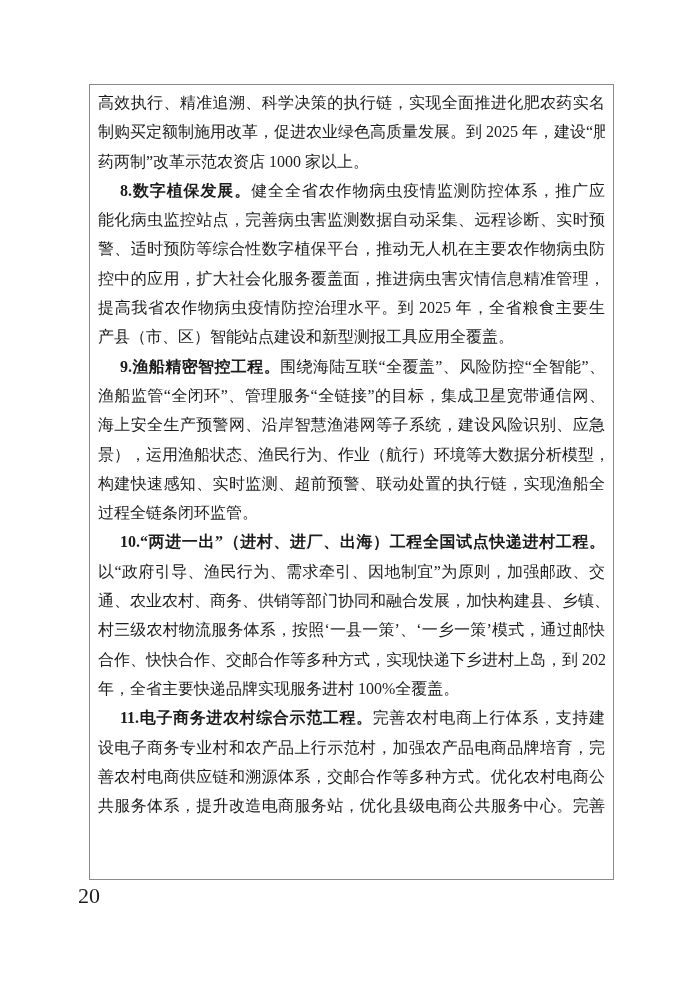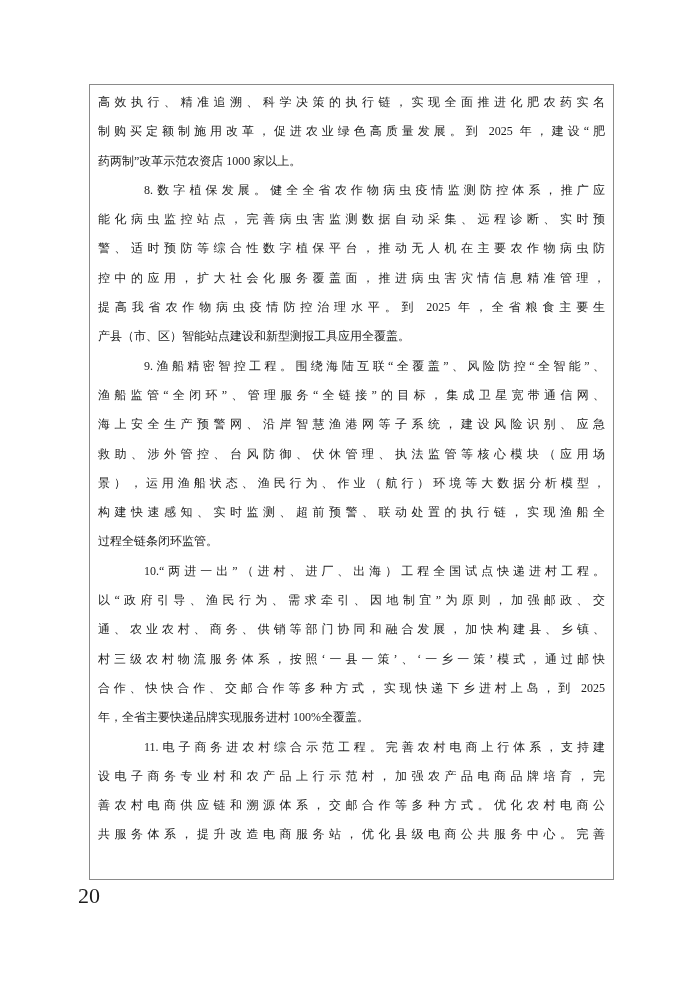--- a/index.html
+++ b/index.html
@@ -26,35 +26,34 @@
     border: 1px solid var(--border-color, #8a8a8a);
     padding: 3px 8px 0 8px;
     overflow: hidden;
   }
   .para {
     margin: 0;
   }
   .line {
     height: 29.3px;
     line-height: 29.3px;
-    font-size: 12px;
+    font-size: 16px;
     text-align: justify;
     text-align-last: justify;
     overflow: hidden;
     white-space: nowrap;
   }
   .line.last {
     text-align-last: left;
   }
   .para.indent .line:first-child {
     text-indent: 22px;
   }
   .run-bold {
-    font-weight: normal;
-    margin-left: 24px;
+    font-weight: bold;
   }
   .page-number {
     position: absolute;
     left: 78px;
     top: 884px;
     font-size: 22px;
     line-height: 24px;
     color: var(--text-color, #1c1c1c);
   }
 </style>
@@ -73,21 +72,20 @@
         <div class="line"><span class="run">能化病虫监控站点，完善病虫害监测数据自动采集、远程诊断、实时预</span></div>
         <div class="line"><span class="run">警、适时预防等综合性数字植保平台，推动无人机在主要农作物病虫防</span></div>
         <div class="line"><span class="run">控中的应用，扩大社会化服务覆盖面，推进病虫害灾情信息精准管理，</span></div>
         <div class="line"><span class="run">提高我省农作物病虫疫情防控治理水平。到 2025 年，全省粮食主要生</span></div>
         <div class="line last"><span class="run">产县（市、区）智能站点建设和新型测报工具应用全覆盖。</span></div>
       </div>
       <div class="para indent">
         <div class="line"><span class="run run-bold">9.渔船精密智控工程。</span><span class="run">围绕海陆互联“全覆盖”、风险防控“全智能”、</span></div>
         <div class="line"><span class="run">渔船监管“全闭环”、管理服务“全链接”的目标，集成卫星宽带通信网、</span></div>
         <div class="line"><span class="run">海上安全生产预警网、沿岸智慧渔港网等子系统，建设风险识别、应急</span></div>
-        <div class="line"><span class="run">救助、涉外管控、台风防御、伏休管理、执法监管等核心模块（应用场</span></div>
         <div class="line"><span class="run">景），运用渔船状态、渔民行为、作业（航行）环境等大数据分析模型，</span></div>
         <div class="line"><span class="run">构建快速感知、实时监测、超前预警、联动处置的执行链，实现渔船全</span></div>
         <div class="line last"><span class="run">过程全链条闭环监管。</span></div>
       </div>
       <div class="para indent">
         <div class="line"><span class="run run-bold">10.“两进一出”（进村、进厂、出海）工程全国试点快递进村工程。</span></div>
         <div class="line"><span class="run">以“政府引导、渔民行为、需求牵引、因地制宜”为原则，加强邮政、交</span></div>
         <div class="line"><span class="run">通、农业农村、商务、供销等部门协同和融合发展，加快构建县、乡镇、</span></div>
         <div class="line"><span class="run">村三级农村物流服务体系，按照‘一县一策’、‘一乡一策’模式，通过邮快</span></div>
         <div class="line"><span class="run">合作、快快合作、交邮合作等多种方式，实现快递下乡进村上岛，到 2025</span></div>

